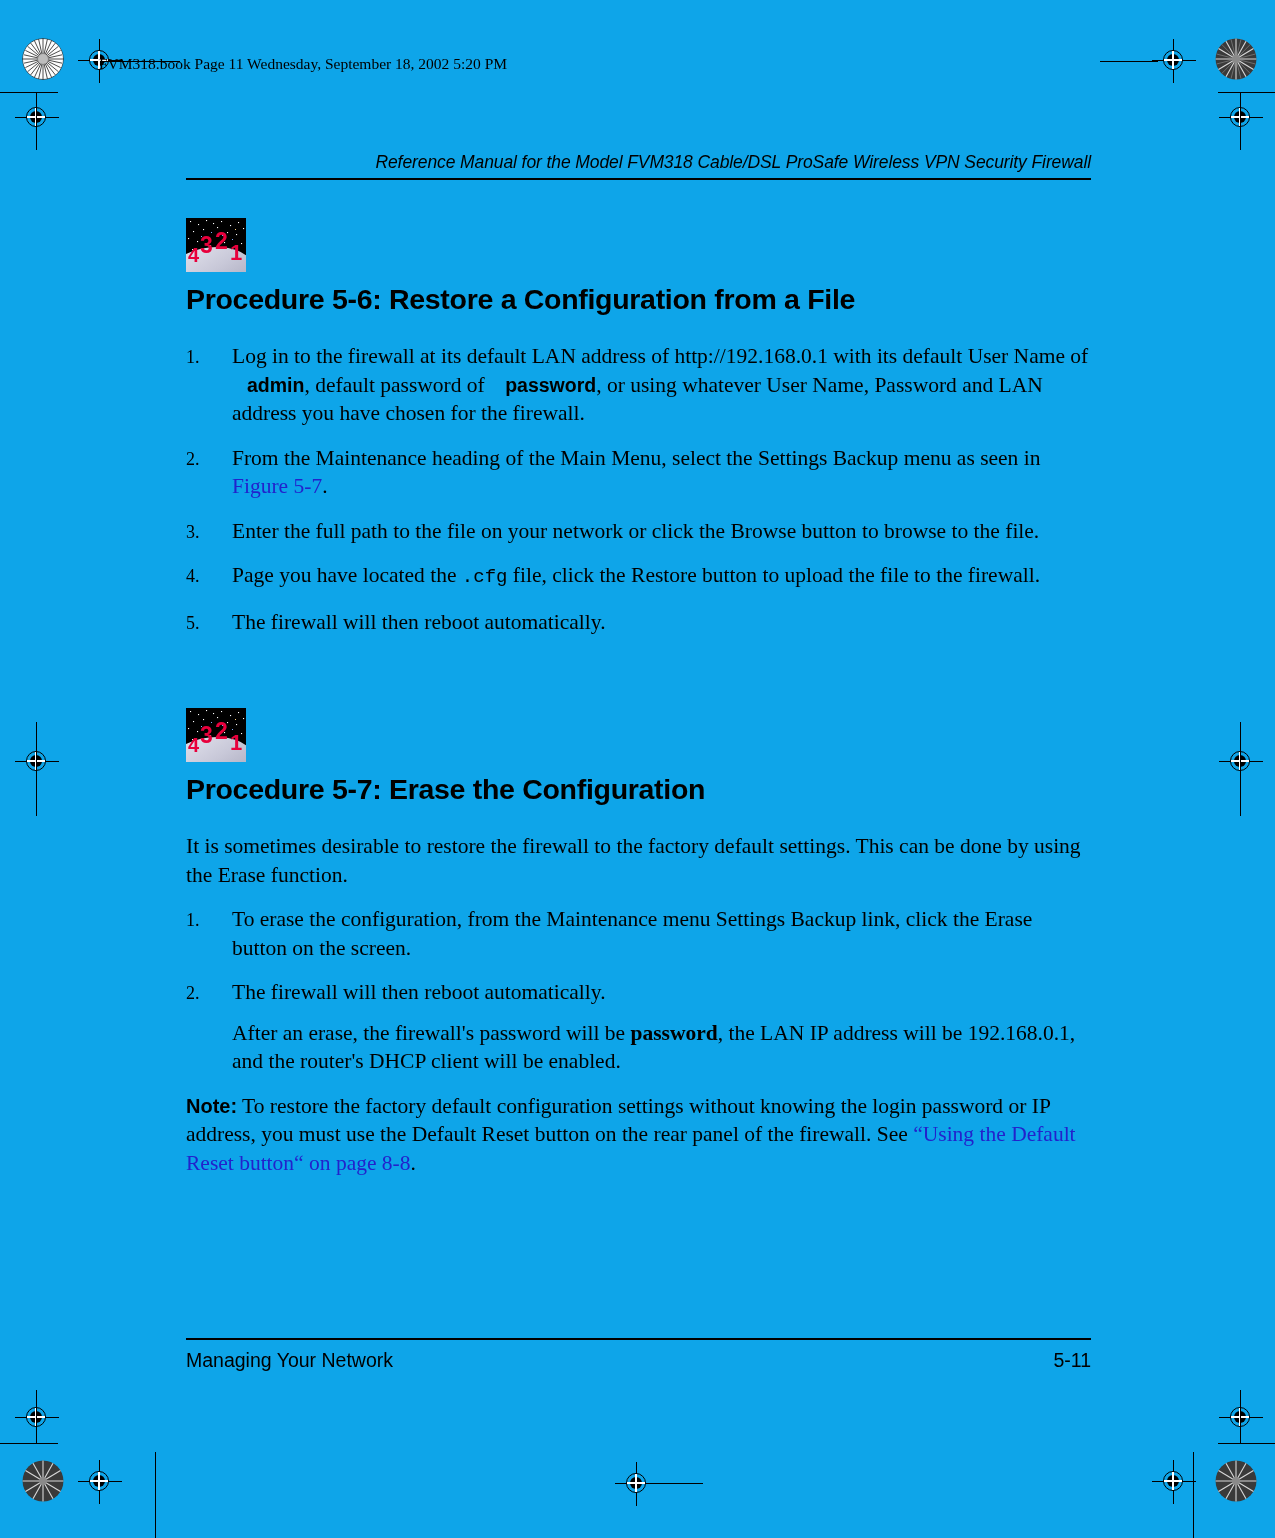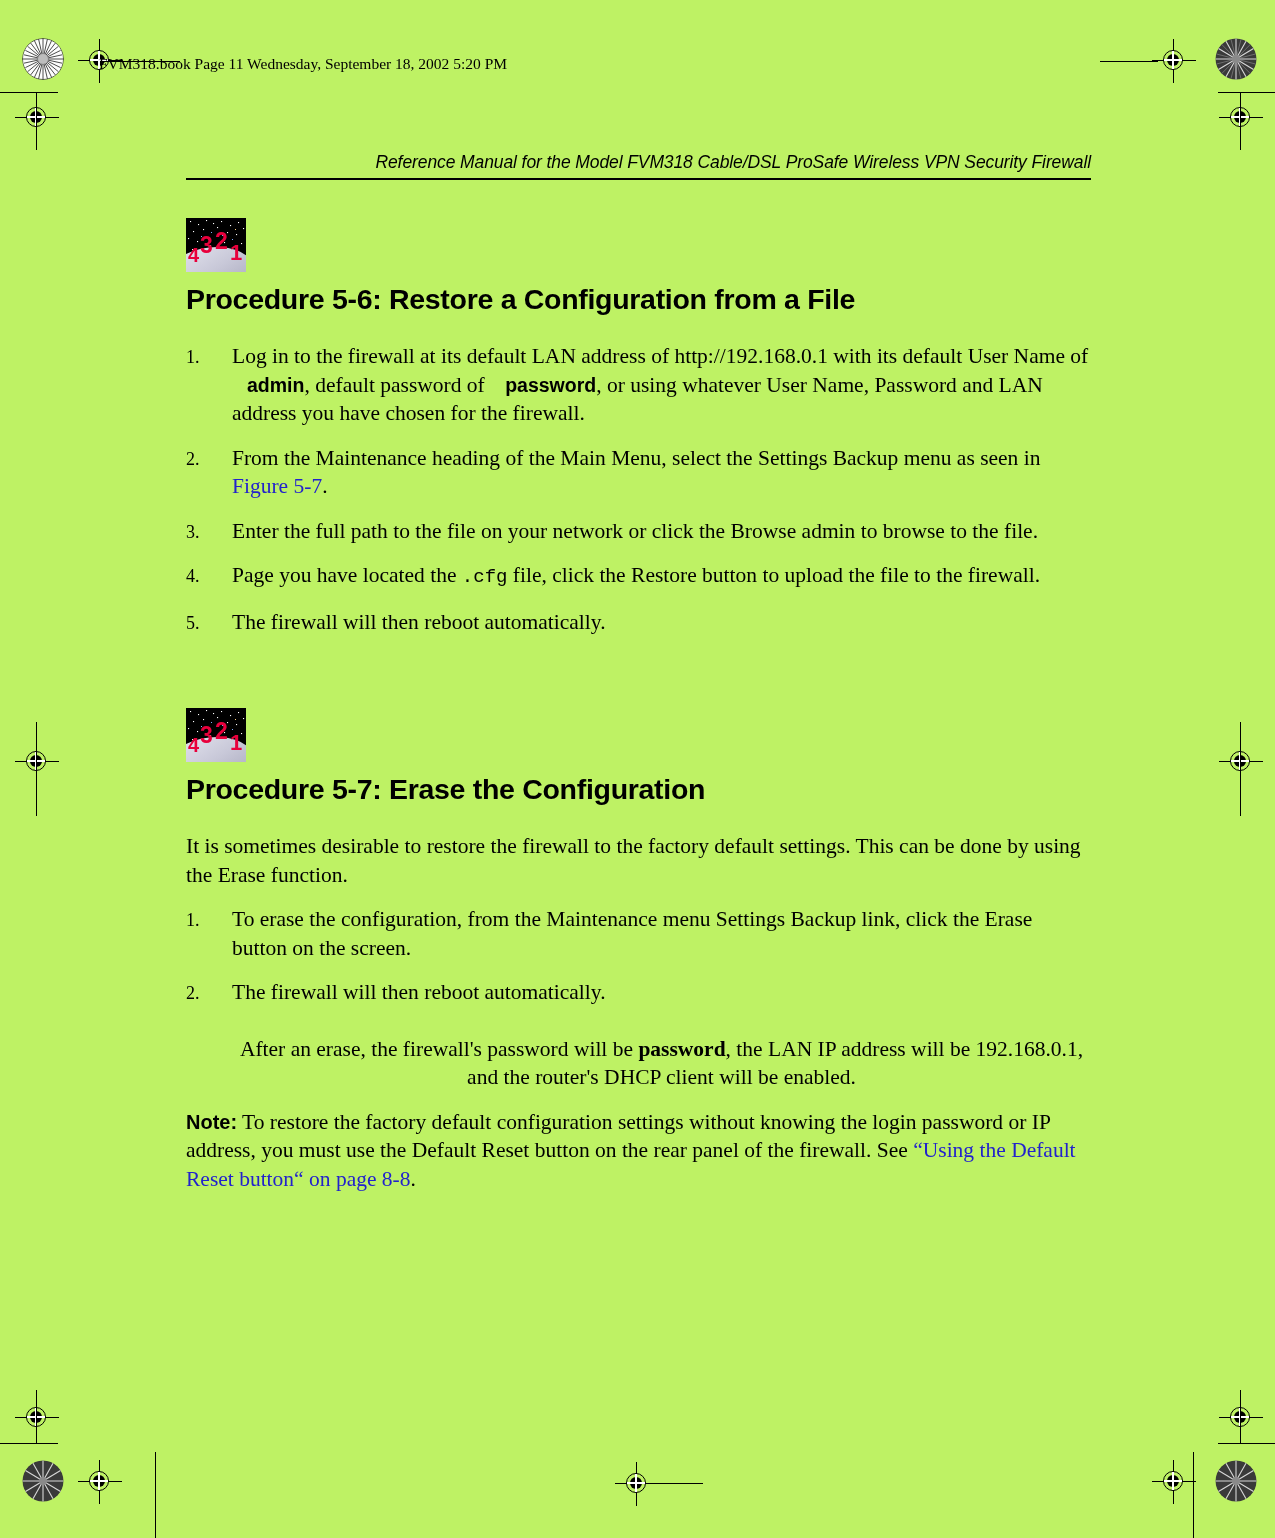--- a/index.html
+++ b/index.html
@@ -5,21 +5,21 @@
 <style>
   html, body {
     margin: 0;
     padding: 0;
     background: #ffffff;
   }
   #page {
     position: relative;
     width: 1275px;
     height: 1538px;
-    background: #bef264;
+    background: #0ea5e9;
     overflow: hidden;
     font-family: "Liberation Serif", "DejaVu Serif", serif;
   }
 
   
   .regmark {
     position: absolute;
     pointer-events: none;
   }
   .cross {
@@ -185,22 +185,21 @@
     top: 1px;
     width: 30px;
     text-align: left;
     font-size: 18px;
     color: #000;
   }
   ol.proc-list > li p {
     margin: 0;
   }
   ol.proc-list > li p + p {
-    margin-top: 28px;
-    text-align: center;
+    margin-top: 12px;
   }
 
   b.bold-sans {
     font-family: "Liberation Sans", "DejaVu Sans", sans-serif;
     font-weight: bold;
     font-size: 19.5px;
     margin-left: 15px;
   }
   b.bold-serif {
     font-weight: bold;
@@ -553,21 +552,21 @@
       <li>
         <span class="marker">1.</span>
         <p><span>Log in to the firewall at its default LAN address of http://192.168.0.1 with its default User Name of </span><b class="bold-sans">admin</b><span>, default password of </span><b class="bold-sans">password</b><span>, or using whatever User Name, Password and LAN address you have chosen for the firewall.</span></p>
       </li>
       <li>
         <span class="marker">2.</span>
         <p><span>From the Maintenance heading of the Main Menu, select the Settings Backup menu as seen in </span><span class="xref">Figure 5-7</span><span>.</span></p>
       </li>
       <li>
         <span class="marker">3.</span>
-        <p>Enter the full path to the file on your network or click the Browse admin to browse to the file.</p>
+        <p>Enter the full path to the file on your network or click the Browse button to browse to the file.</p>
       </li>
       <li>
         <span class="marker">4.</span>
         <p><span>Page you have located the </span><code class="mono">.cfg</code><span> file, click the Restore button to upload the file to the firewall.</span></p>
       </li>
       <li>
         <span class="marker">5.</span>
         <p>The firewall will then reboot automatically.</p>
       </li>
     </ol>
@@ -640,14 +639,21 @@
         <span class="marker">2.</span>
         <p>The firewall will then reboot automatically.</p>
         <p><span>After an erase, the firewall's password will be </span><b class="bold-serif">password</b><span>, the LAN IP address will be 192.168.0.1, and the router's DHCP client will be enabled.</span></p>
       </li>
     </ol>
 
     <p class="body-para" style="margin-top:16px;"><span class="note-label">Note:</span><span> To restore the factory default configuration settings without knowing the login password or IP address, you must use the Default Reset button on the rear panel of the firewall. See </span><span class="xref">“Using the Default Reset button“ on page 8-8</span><span>.</span></p>
 
   </div>
 
+  <div class="page-footer">
+    <div class="rule"></div>
+    <div class="frow">
+      <span>Managing Your Network</span>
+      <span>5-11</span>
+    </div>
+  </div>
 
 </div>
 
 </body></html>

